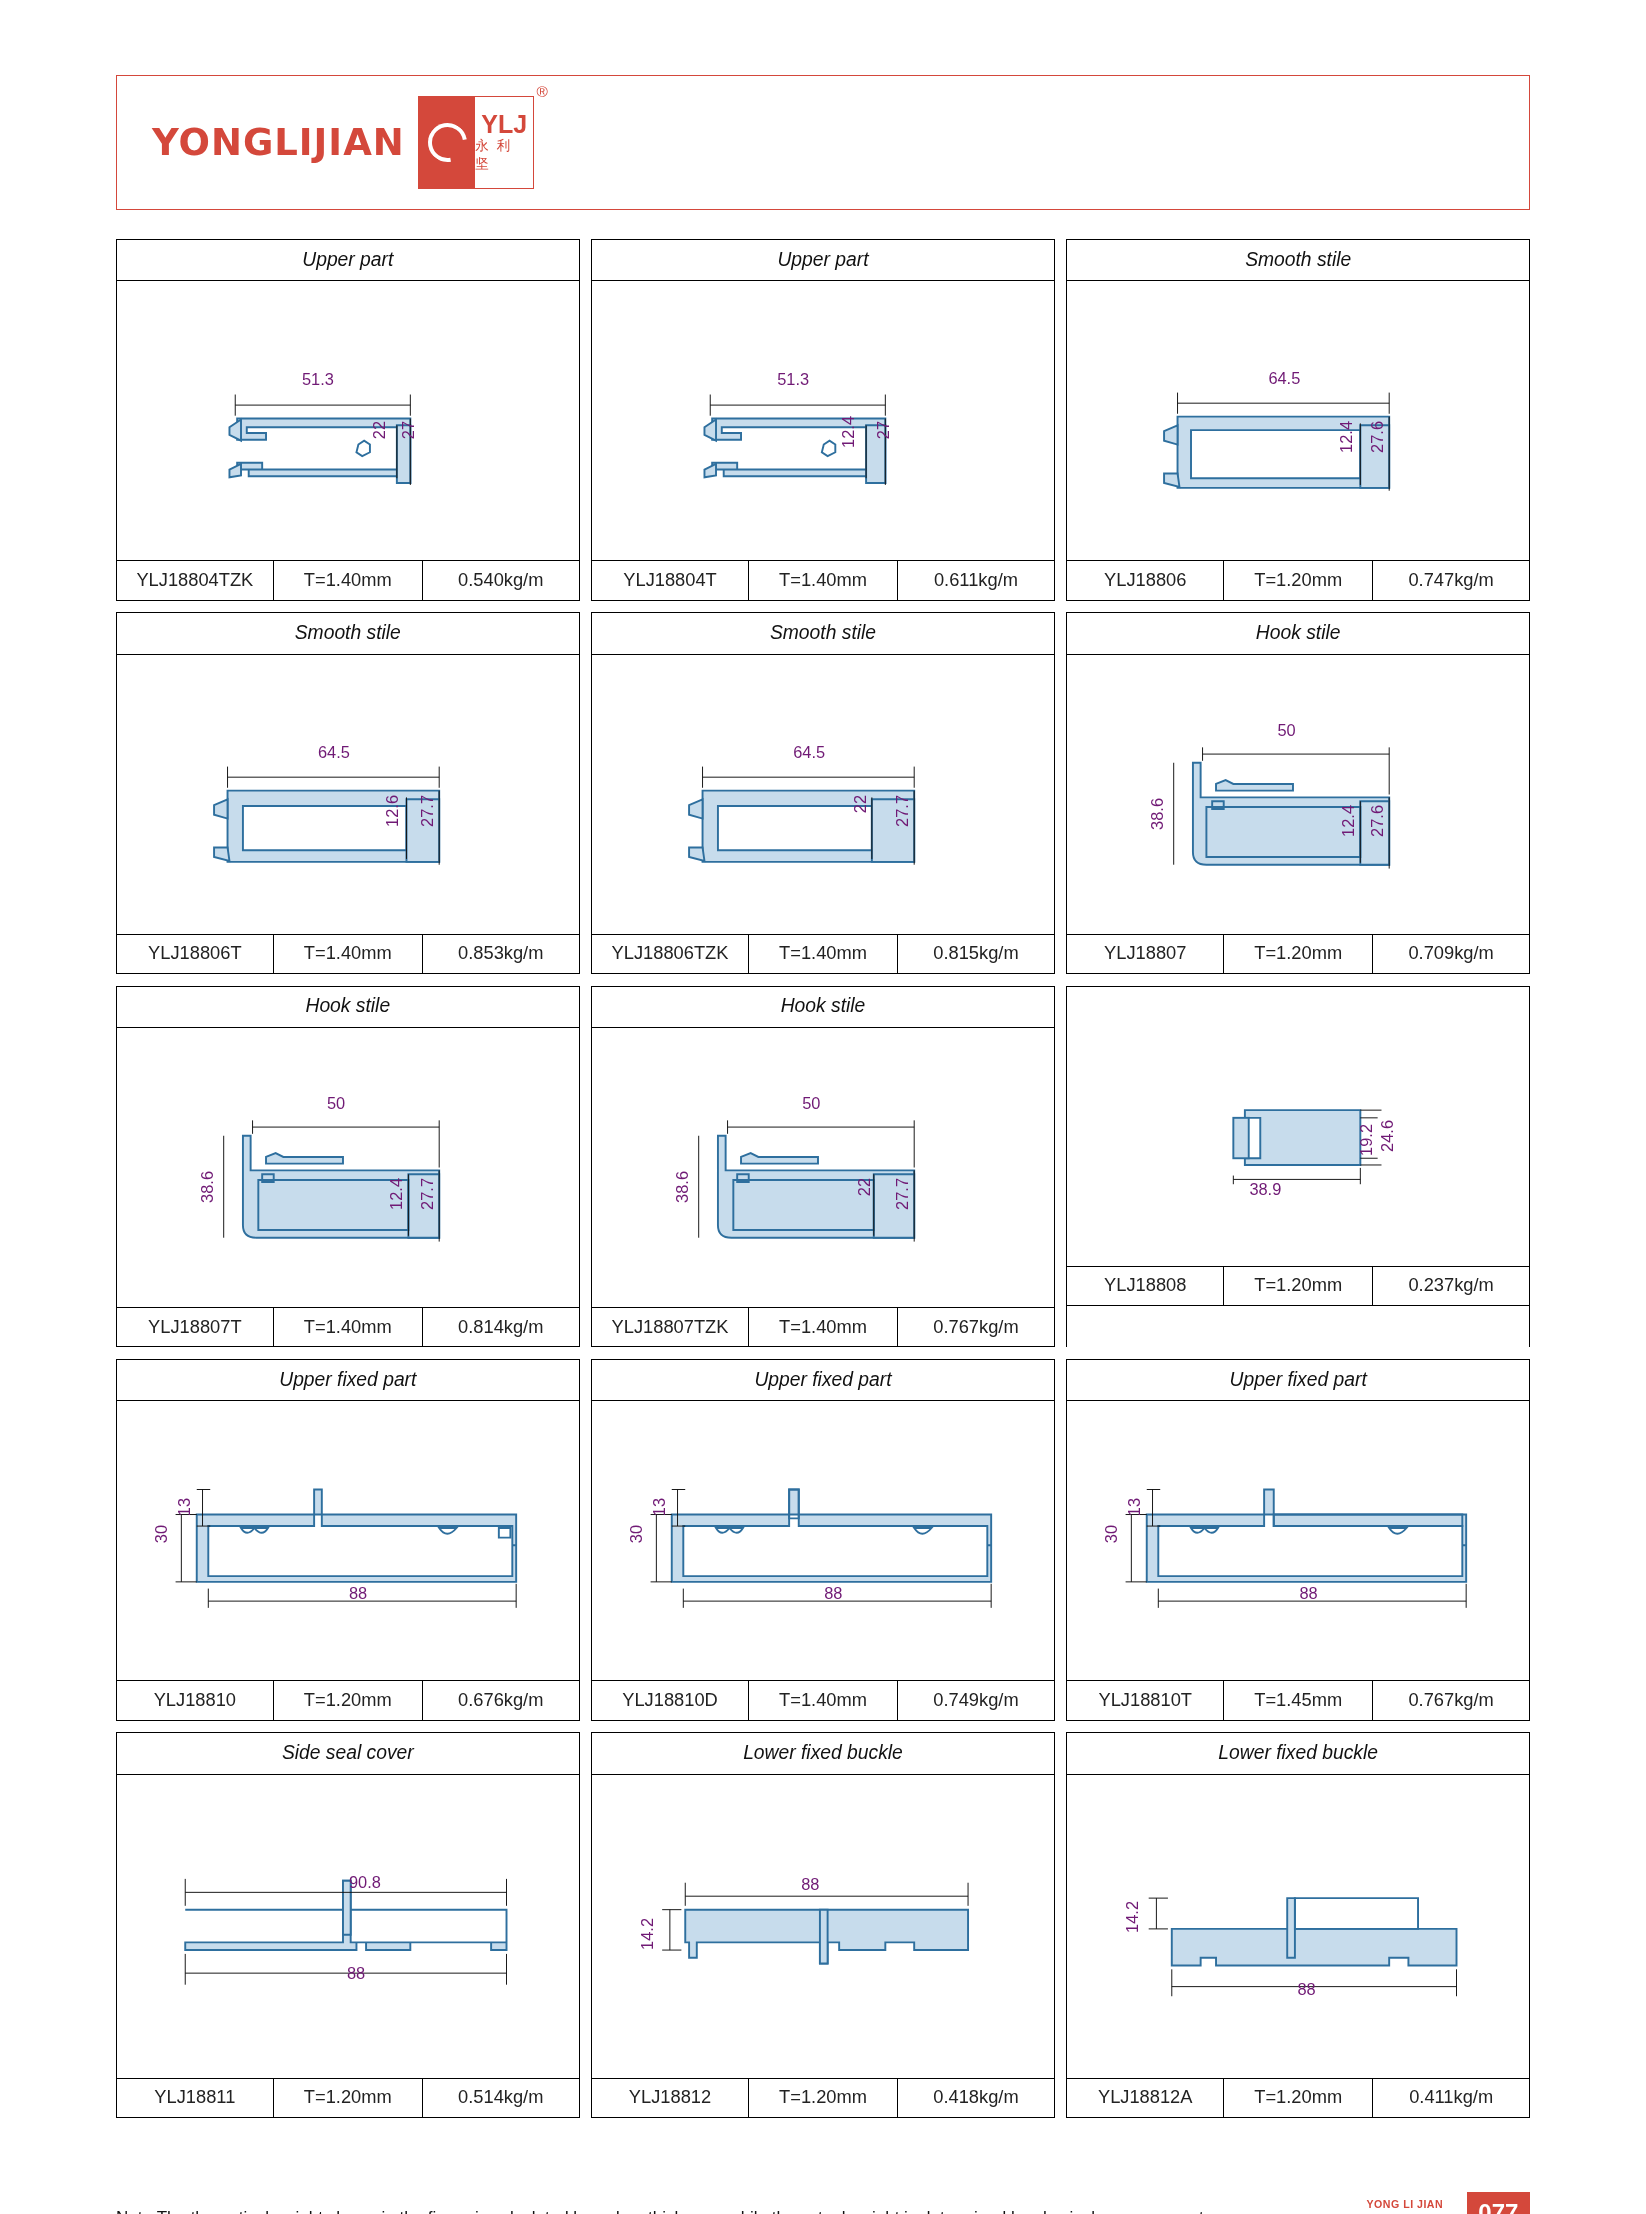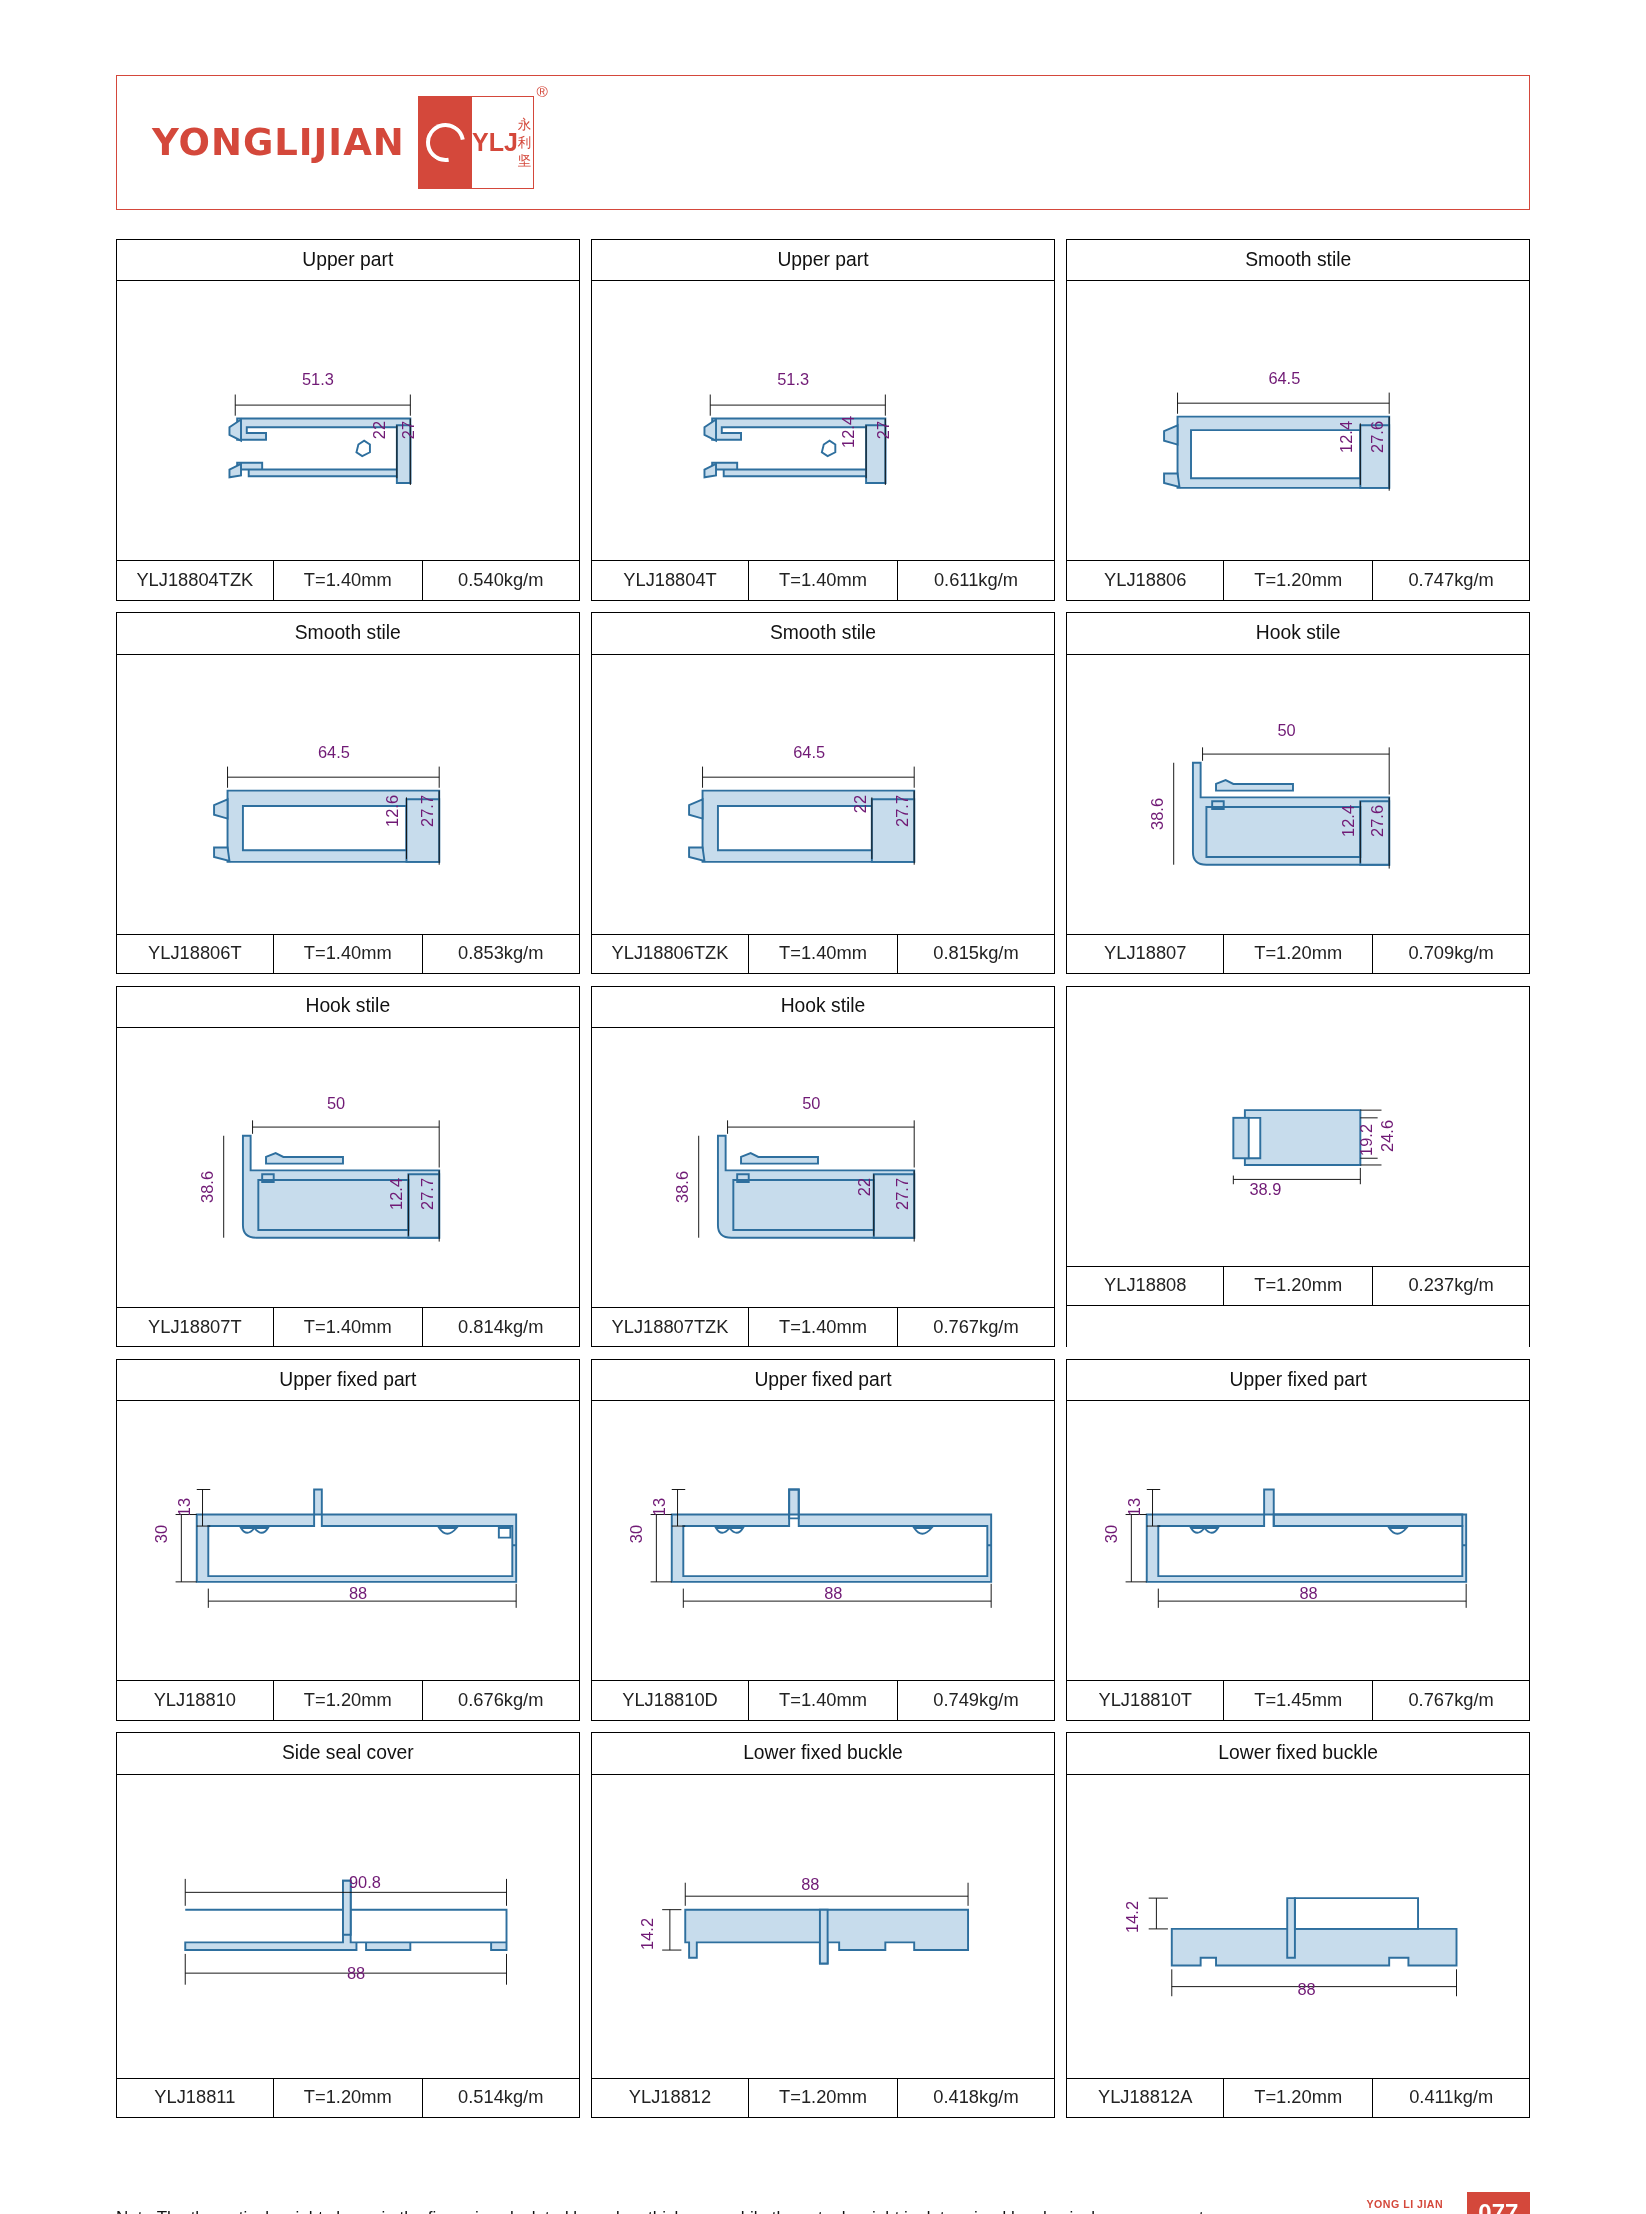--- a/index.html
+++ b/index.html
@@ -65,21 +65,21 @@
   .brand-mark .mk-left .swirl {
     width: 39px; height: 39px;
     border-radius: 50%;
     border: 4.8px solid #ffffff;
     border-right-color: transparent;
     transform: rotate(35deg);
   }
   .brand-mark .mk-right {
     flex: 1;
     display: flex;
-    flex-direction: row;
+    flex-direction: column;
     align-items: center;
     justify-content: center;
     color: #d4483b;
   }
   .brand-mark .mk-right .cn {
     font-size: 13.5px;
     letter-spacing: 1.9px;
     font-family: "DejaVu Sans", sans-serif;
   }
   .brand-mark .mk-right .yl {
@@ -109,20 +109,21 @@
     flex-direction: column;
     margin-bottom: 11.6px;
     background: #fff;
   }
   .cell-title {
     border-bottom: 1px solid #000;
     text-align: center;
     font-size: 19.3px;
     padding: 8.7px 0 9.7px 0;
     color: #111;
+    font-style: italic;
   }
   .cell-figure {
     height: 280px;
     position: relative;
     border-bottom: 1px solid #000;
     overflow: hidden;
   }
   .cell-figure.tall { height: 304px; }
   .cell-footer {
     display: flex;

